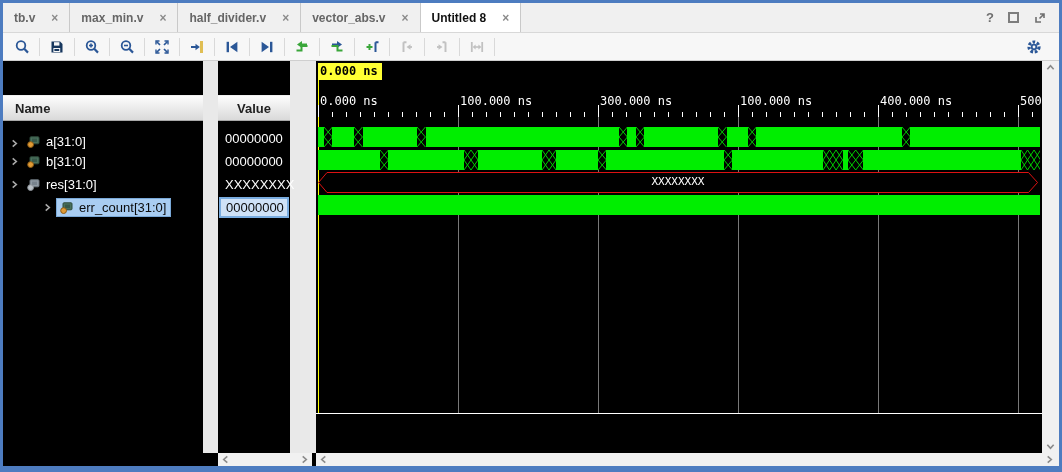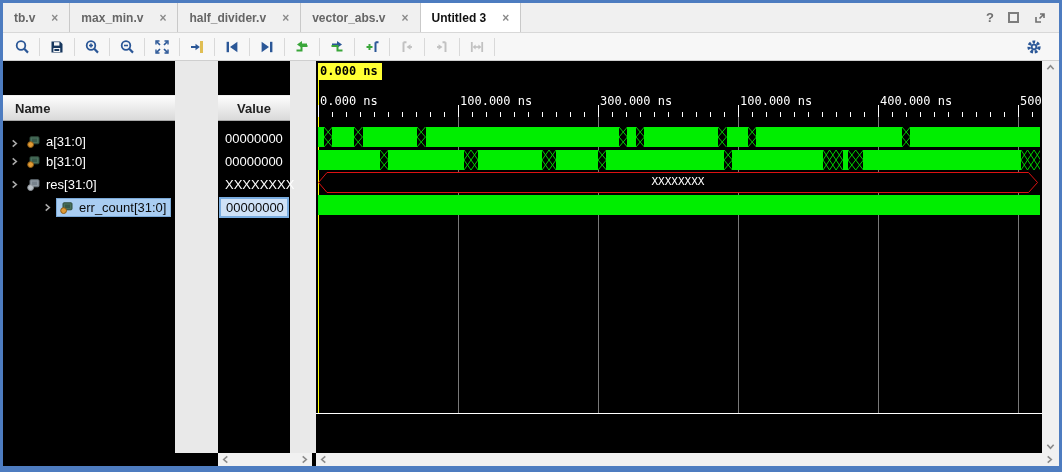--- a/index.html
+++ b/index.html
@@ -27,21 +27,21 @@
   .toolbar { position:absolute; left:0; top:30px; width:1056px; height:28px; background:#f7f7f7;
              display:flex; align-items:center; padding-left:4px; border-bottom:1px solid #cfcfcf; }
   .tbtn { width:30px; height:24px; display:flex; align-items:center; justify-content:center; }
   .sep { width:1px; height:18px; background:#d9d9d9; margin:0 2px; }
   .toolbar-spacer { flex:1; }
   .gear-wrap { margin-right:10px; }
 
   
   .main { position:absolute; left:0; top:58px; width:1056px; height:392px; background:#e9e9e9; }
   .panel { position:absolute; top:0; height:392px; background:#000; }
-  .names-panel { left:0; width:172px; }
+  .names-panel { left:0; width:200px; }
   .values-panel { left:215px; width:72px; }
   .wave-panel { left:313px; width:726px; overflow:hidden; }
   .vscroll { position:absolute; left:1039px; top:0; width:17px; height:392px; background:#f1f1f1;
              display:flex; flex-direction:column; justify-content:space-between; align-items:center; padding:2px 0; }
 
   .col-header { position:absolute; left:0; top:34px; width:100%; height:26px;
                 background:linear-gradient(#fdfdfd,#d9d9d9); border-top:1px solid #f0f0f0;
                 border-bottom:1px solid #a8a8a8; color:#222; font-size:13px; font-weight:bold;
                 display:flex; align-items:center; }
   .names-panel .col-header { padding-left:12px; }
@@ -100,21 +100,21 @@
         </div>
         <div class="tab">
           <span>half_divider.v</span>
           <span class="tab-close">×</span>
         </div>
         <div class="tab">
           <span>vector_abs.v</span>
           <span class="tab-close">×</span>
         </div>
         <div class="tab active">
-          <span>Untitled 3</span>
+          <span>Untitled 8</span>
           <span class="tab-close">×</span>
         </div>
         <div class="tab-spacer"></div>
       <div class="win-controls">
           <span class="wc">?</span>
           <span class="wc">
             <span class="wc-box"></span>
           </span>
           <span class="wc">
             <svg width="14" height="14">

